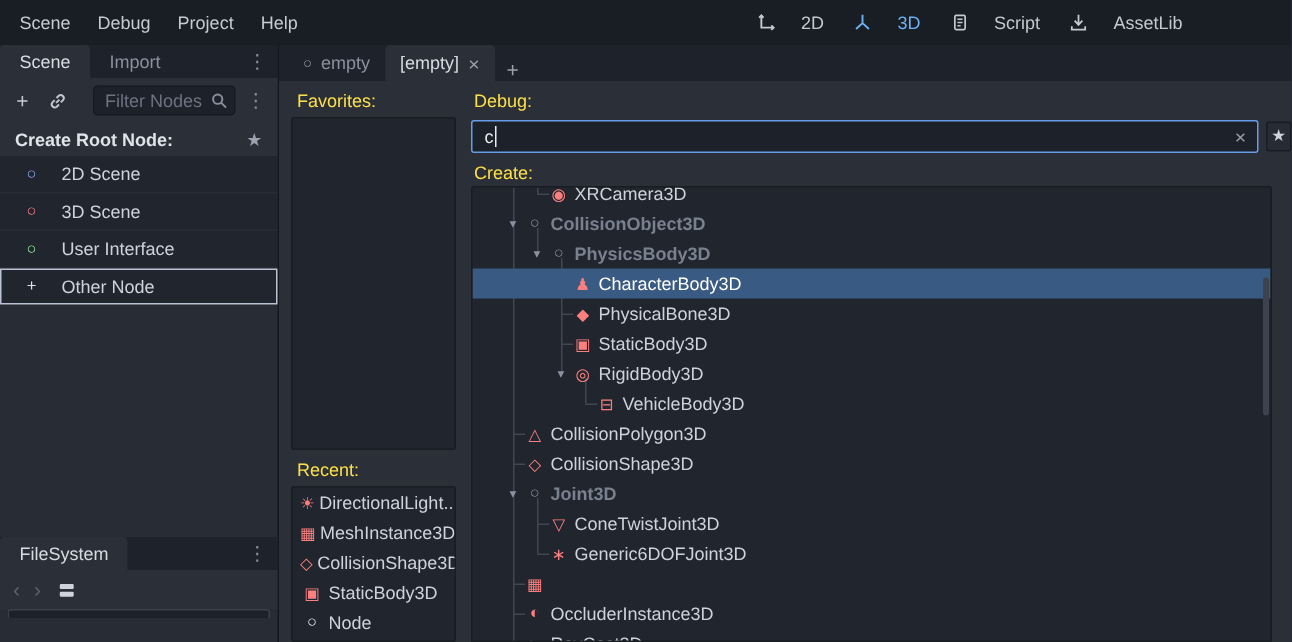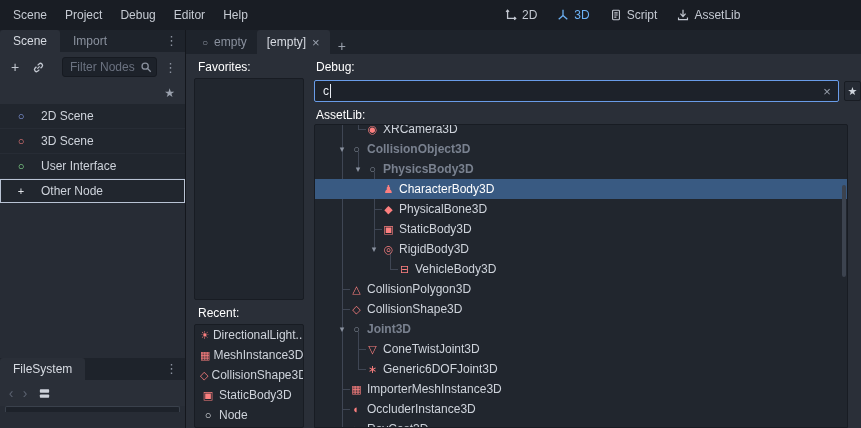--- a/index.html
+++ b/index.html
@@ -9,21 +9,21 @@
     font-size:12px; color:#ced3db; background:#2a2f38;
   }
   .app { position:relative; width:861px; height:428px; }
 
   
   .menubar { position:absolute; left:0; top:0; width:861px; height:30px;
     background:#191d24; display:flex; align-items:center; }
   .menus { display:flex; align-items:center; height:100%; padding-left:4px; }
   .menu-item { padding:0 9px; line-height:30px; color:#c6cbd3; cursor:default; }
   .ctx { position:absolute; left:500px; top:0; height:30px; display:flex; align-items:center; gap:10px; }
-  .ctx-btn { display:flex; align-items:center; gap:5px; background:none; border:none;
+  .ctx-btn { display:flex; align-items:center; gap:17px; background:none; border:none;
     color:#c3c8d1; font-family:inherit; font-size:12px; padding:0 5px; height:24px; }
   .ctx-btn.active { color:#6cb1f5; }
   .ctx-btn svg { display:block; }
 
   
   .left-dock { position:absolute; left:0; top:30px; width:186px; bottom:0;
     background:#272c35; border-right:1px solid #14171d; }
   .dock-tabs { height:22px; background:#1e232b; display:flex; align-items:flex-end; }
   .dock-tab { height:22px; line-height:22px; padding:0 13px; color:#8a919e; }
   .dock-tab.active { background:#2a2f38; color:#d7dbe2; border-radius:3px 3px 0 0; }
@@ -61,21 +61,21 @@
   
   .editor-area { position:absolute; left:186px; right:0; top:30px; bottom:0; background:#2a2f38; }
   .scene-tabs { height:24px; background:#1e232b; display:flex; align-items:flex-end; padding-left:6px; }
   .scene-tab { height:24px; display:flex; align-items:center; gap:6px; padding:0 10px; color:#8a919e; }
   .scene-tab .node-glyph { font-size:10px; color:#8a919e; }
   .scene-tab.active { background:#2a2f38; color:#d7dbe2; border-radius:3px 3px 0 0; }
   .tab-close { background:none; border:none; color:#9aa1ad; font-size:13px; line-height:1; padding:0; }
   .tab-add { background:none; border:none; color:#9aa1ad; font-size:14px; padding:0 8px; font-family:inherit; }
 
   .dialog { position:absolute; left:0; right:0; top:24px; bottom:0; background:#2a2f38; }
-  .dlabel { position:absolute; color:#ffffff; }
+  .dlabel { position:absolute; color:#fde047; }
   .well { background:#21262e; border:1px solid #181c23; border-radius:2px; }
 
   .fav-panel { position:absolute; left:8px; top:24px; width:110px; height:222px; }
   .recent-panel { position:absolute; left:8px; top:270px; width:110px; bottom:0; overflow:hidden; }
   .recent-row { height:20px; display:flex; align-items:center; padding-left:5px; }
   .r-icon { width:16px; text-align:center; font-size:11px; margin-right:3px; }
   .r-label { color:#ced3db; white-space:nowrap; }
 
   .search-wrap { position:absolute; left:128px; top:26px; width:525px; height:22px; }
   .search-wrap input { width:100%; height:22px; background:#1d222a; border:1px solid #699ce8;
@@ -102,23 +102,22 @@
   .vscroll { position:absolute; right:1px; top:60px; width:4px; height:92px; background:#3c434f; border-radius:2px; }
 </style>
 </head>
 <body>
 
 <div class="app">
 
   <header class="menubar">
     <div class="menus">
       <span class="menu-item">Scene</span>
+      <span class="menu-item">Debug</span>
       <span class="menu-item">Project</span>
-      <span class="menu-item">Debug</span>
-      <span class="menu-item">Editor</span>
       <span class="menu-item">Help</span>
     </div>
     <div class="ctx">
       <button class="ctx-btn">
         <svg width="12" height="12" viewBox="0 0 14 14" fill="none" stroke="currentColor" stroke-width="1.5">
             <path d="M3 1.5V11h9.5"></path>
             <path d="M1.3 3.3L3 1.5l1.7 1.8M10.7 9.3l1.8 1.7-1.8 1.7"></path>
           </svg>
         <span>2D</span>
       </button>
@@ -164,20 +163,21 @@
         <input placeholder="Filter Nodes" style="">
         <svg width="12" height="12" viewBox="0 0 14 14" fill="none" stroke="#8a919e" stroke-width="1.5">
             <circle cx="6" cy="6" r="3.6"></circle>
             <path d="M8.8 8.8L12.5 12.5"></path>
           </svg>
       </div>
       <span class="tb-dots">⋮</span>
     </div>
 
     <div class="root-header">
+      <span class="hlabel">Create Root Node:</span>
       <span class="star">★</span>
     </div>
 
     <div class="root-options">
       <div class="root-option">
         <span class="ro-icon" style="color: rgb(141, 165, 243);">○</span>
         <span class="ro-label">2D Scene</span>
       </div>
       <div class="root-option">
         <span class="ro-icon" style="color: rgb(252, 127, 127);">○</span>
@@ -254,21 +254,21 @@
       </div>
 
       <span class="dlabel" style="left:130px;top:6px">Debug:</span>
       <div class="search-wrap">
         <input value="c" style="">
         <div class="caret"></div>
         <button class="clear-btn">×</button>
       </div>
       <button class="fav-toggle">★</button>
 
-      <span class="dlabel" style="left:130px;top:54px">AssetLib:</span>
+      <span class="dlabel" style="left:130px;top:54px">Create:</span>
 
       <div class="tree-panel">
 
         <div class="g" style="left:27px;top:0;width:1px;height:304px"></div>
         <div class="g" style="left:43px;top:0;width:1px;height:5px"></div>
         <div class="g" style="left:43px;top:4px;width:8px;height:1px"></div>
         <div class="g" style="left:43px;top:27px;width:1px;height:17px"></div>
         <div class="g" style="left:59px;top:47px;width:1px;height:77px"></div>
         <div class="g" style="left:59px;top:64px;width:8px;height:1px"></div>
         <div class="g" style="left:59px;top:84px;width:8px;height:1px"></div>
@@ -344,21 +344,20 @@
           <span class="tlabel">ConeTwistJoint3D</span>
         </div>
         <div class="trow d1">
           <span class="arrow"></span>
           <span class="nicon" style="color: rgb(252, 127, 127);">∗</span>
           <span class="tlabel">Generic6DOFJoint3D</span>
         </div>
         <div class="trow d0">
           <span class="arrow"></span>
           <span class="nicon" style="color: rgb(252, 127, 127);">▦</span>
-          <span class="tlabel">ImporterMeshInstance3D</span>
         </div>
         <div class="trow d0">
           <span class="arrow"></span>
           <span class="nicon" style="color: rgb(252, 127, 127);">◐</span>
           <span class="tlabel">OccluderInstance3D</span>
         </div>
         <div class="trow d0">
           <span class="arrow"></span>
           <span class="nicon" style="color: rgb(252, 127, 127);">↘</span>
           <span class="tlabel">RayCast3D</span>

